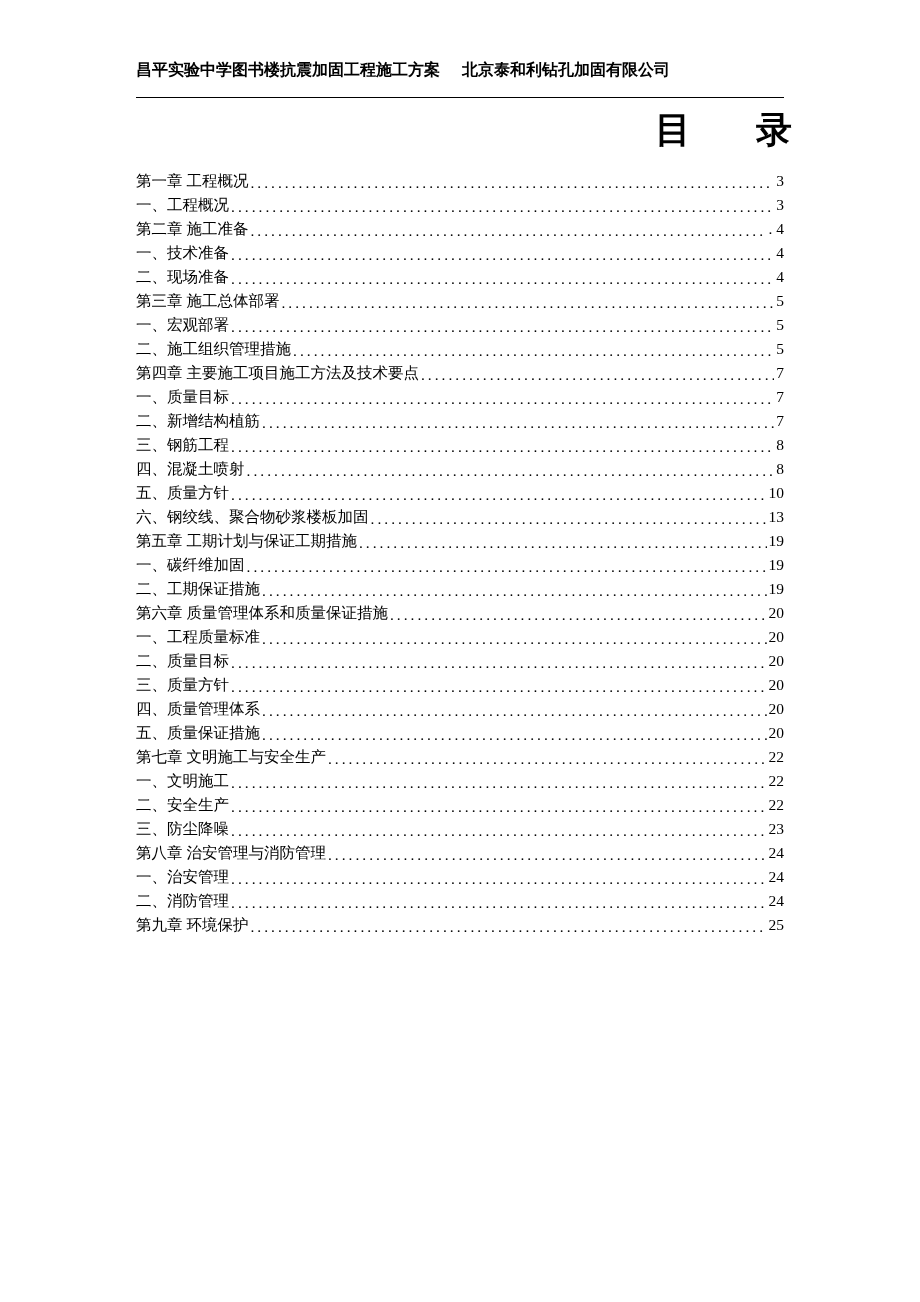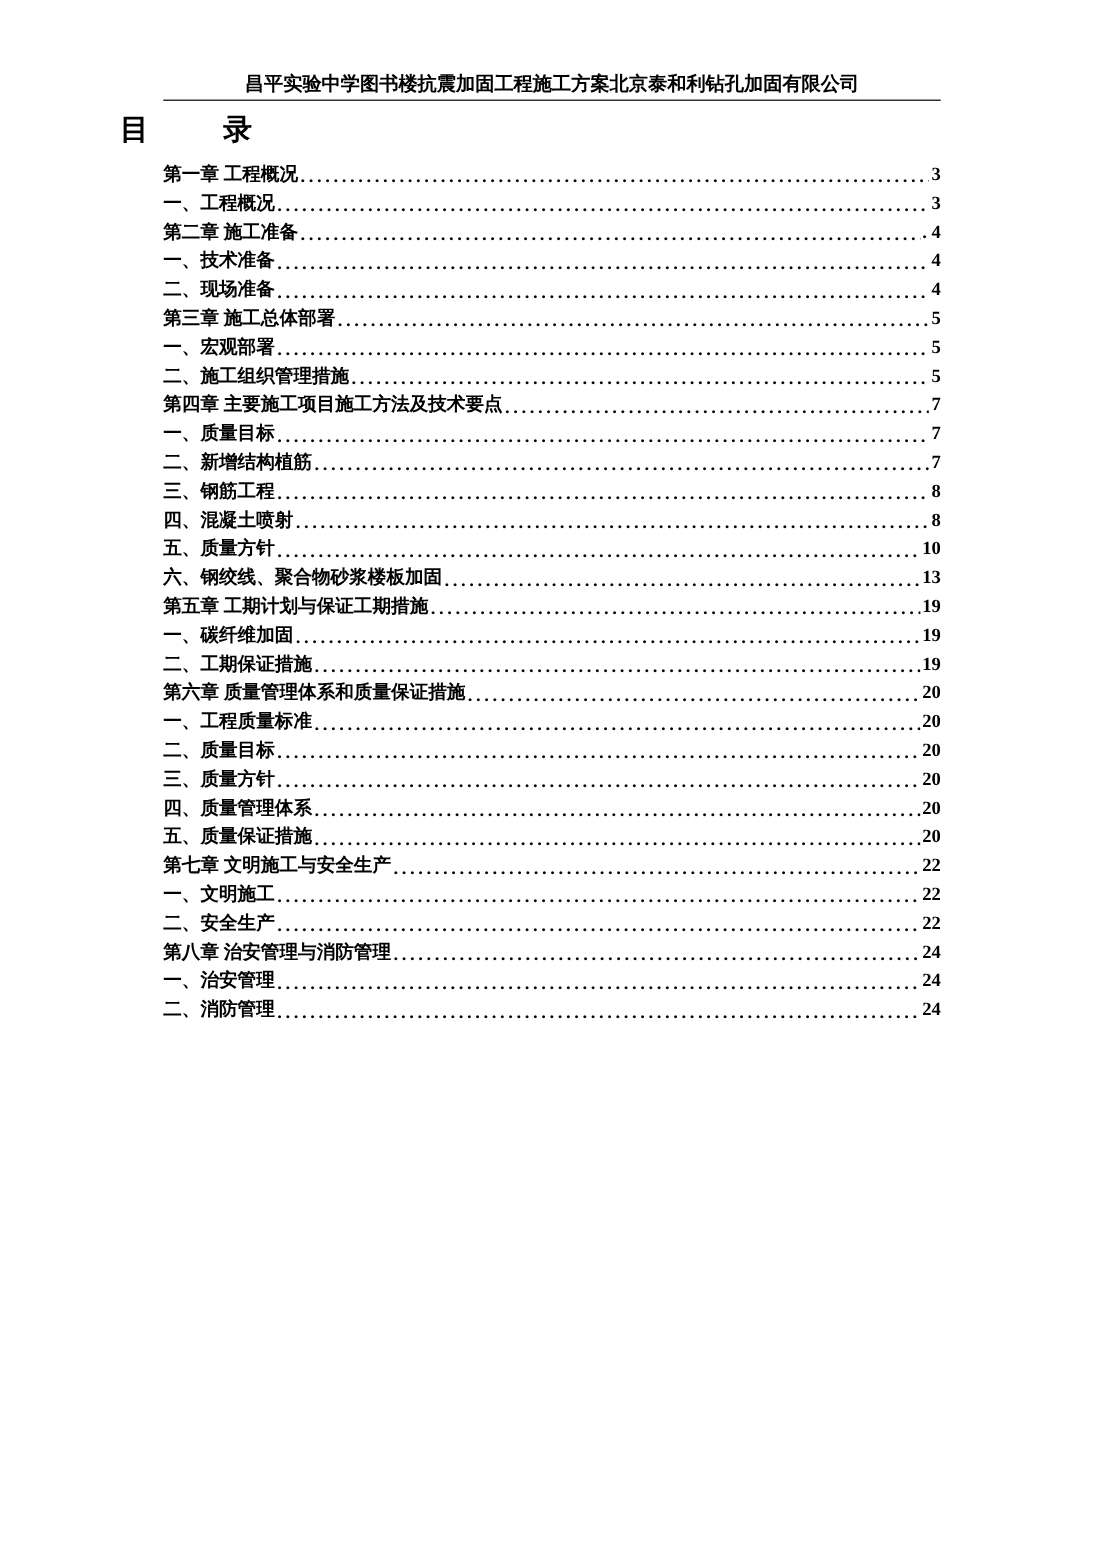--- a/index.html
+++ b/index.html
@@ -9,33 +9,34 @@
       font-family: "SimSun", "宋体", serif;
       width: 920px;
     }
     .page {
       padding: 60px 100px 40px 100px;
       box-sizing: border-box;
       width: 920px;
     }
     .header {
       display: flex;
-      justify-content: center;
+      justify-content: flex-start;
       font-size: 16px;
       font-weight: bold;
-      margin-bottom: 2px;
+      margin-bottom: 16px;
       padding: 0 36px;
+      gap: 22px;
     }
     .header-underline {
       border-bottom: 1.5px solid #000;
       margin: 0 36px 8px 36px;
     }
     .title {
-      text-align: left;
-      font-size: 24px;
+      text-align: right;
+      font-size: 36px;
       font-weight: bold;
       letter-spacing: 28px;
       margin: 6px 0 14px 0;
     }
     .toc {
       font-size: 15.5px;
       line-height: 1.0;
     }
     .toc-entry {
       display: flex;
@@ -55,21 +56,22 @@
       position: relative;
       top: 2px;
     }
     .toc-leader::after {
       content: "..............................................................................................................................................................................................";
     }
     .toc-page {
       flex: 0 0 auto;
     }
     .chapter {
-      font-weight: bold;
+      font-weight: normal;
+      align-items: center;
     }
   </style>
 </head>
 <body>
 
 <div class="page">
   <div class="header">
     <span>昌平实验中学图书楼抗震加固工程施工方案</span>
     <span>北京泰和利钻孔加固有限公司</span>
   </div>
@@ -207,29 +209,39 @@
         <span class="toc-label">一、文明施工</span>
         <span class="toc-leader"></span>
         <span class="toc-page">22</span>
       </div>
       <div class="toc-entry chapter">
         <span class="toc-label">二、安全生产</span>
         <span class="toc-leader"></span>
         <span class="toc-page">22</span>
       </div>
       <div class="toc-entry chapter">
+        <span class="toc-label">三、防尘降噪</span>
+        <span class="toc-leader"></span>
+        <span class="toc-page">23</span>
+      </div>
+      <div class="toc-entry chapter">
         <span class="toc-label">第八章  治安管理与消防管理</span>
         <span class="toc-leader"></span>
         <span class="toc-page">24</span>
       </div>
       <div class="toc-entry chapter">
         <span class="toc-label">一、治安管理</span>
         <span class="toc-leader"></span>
         <span class="toc-page">24</span>
       </div>
       <div class="toc-entry chapter">
         <span class="toc-label">二、消防管理</span>
         <span class="toc-leader"></span>
         <span class="toc-page">24</span>
       </div>
+      <div class="toc-entry chapter">
+        <span class="toc-label">第九章  环境保护 </span>
+        <span class="toc-leader"></span>
+        <span class="toc-page">25</span>
+      </div>
     </div>
 
 </div>
 
 </body></html>

